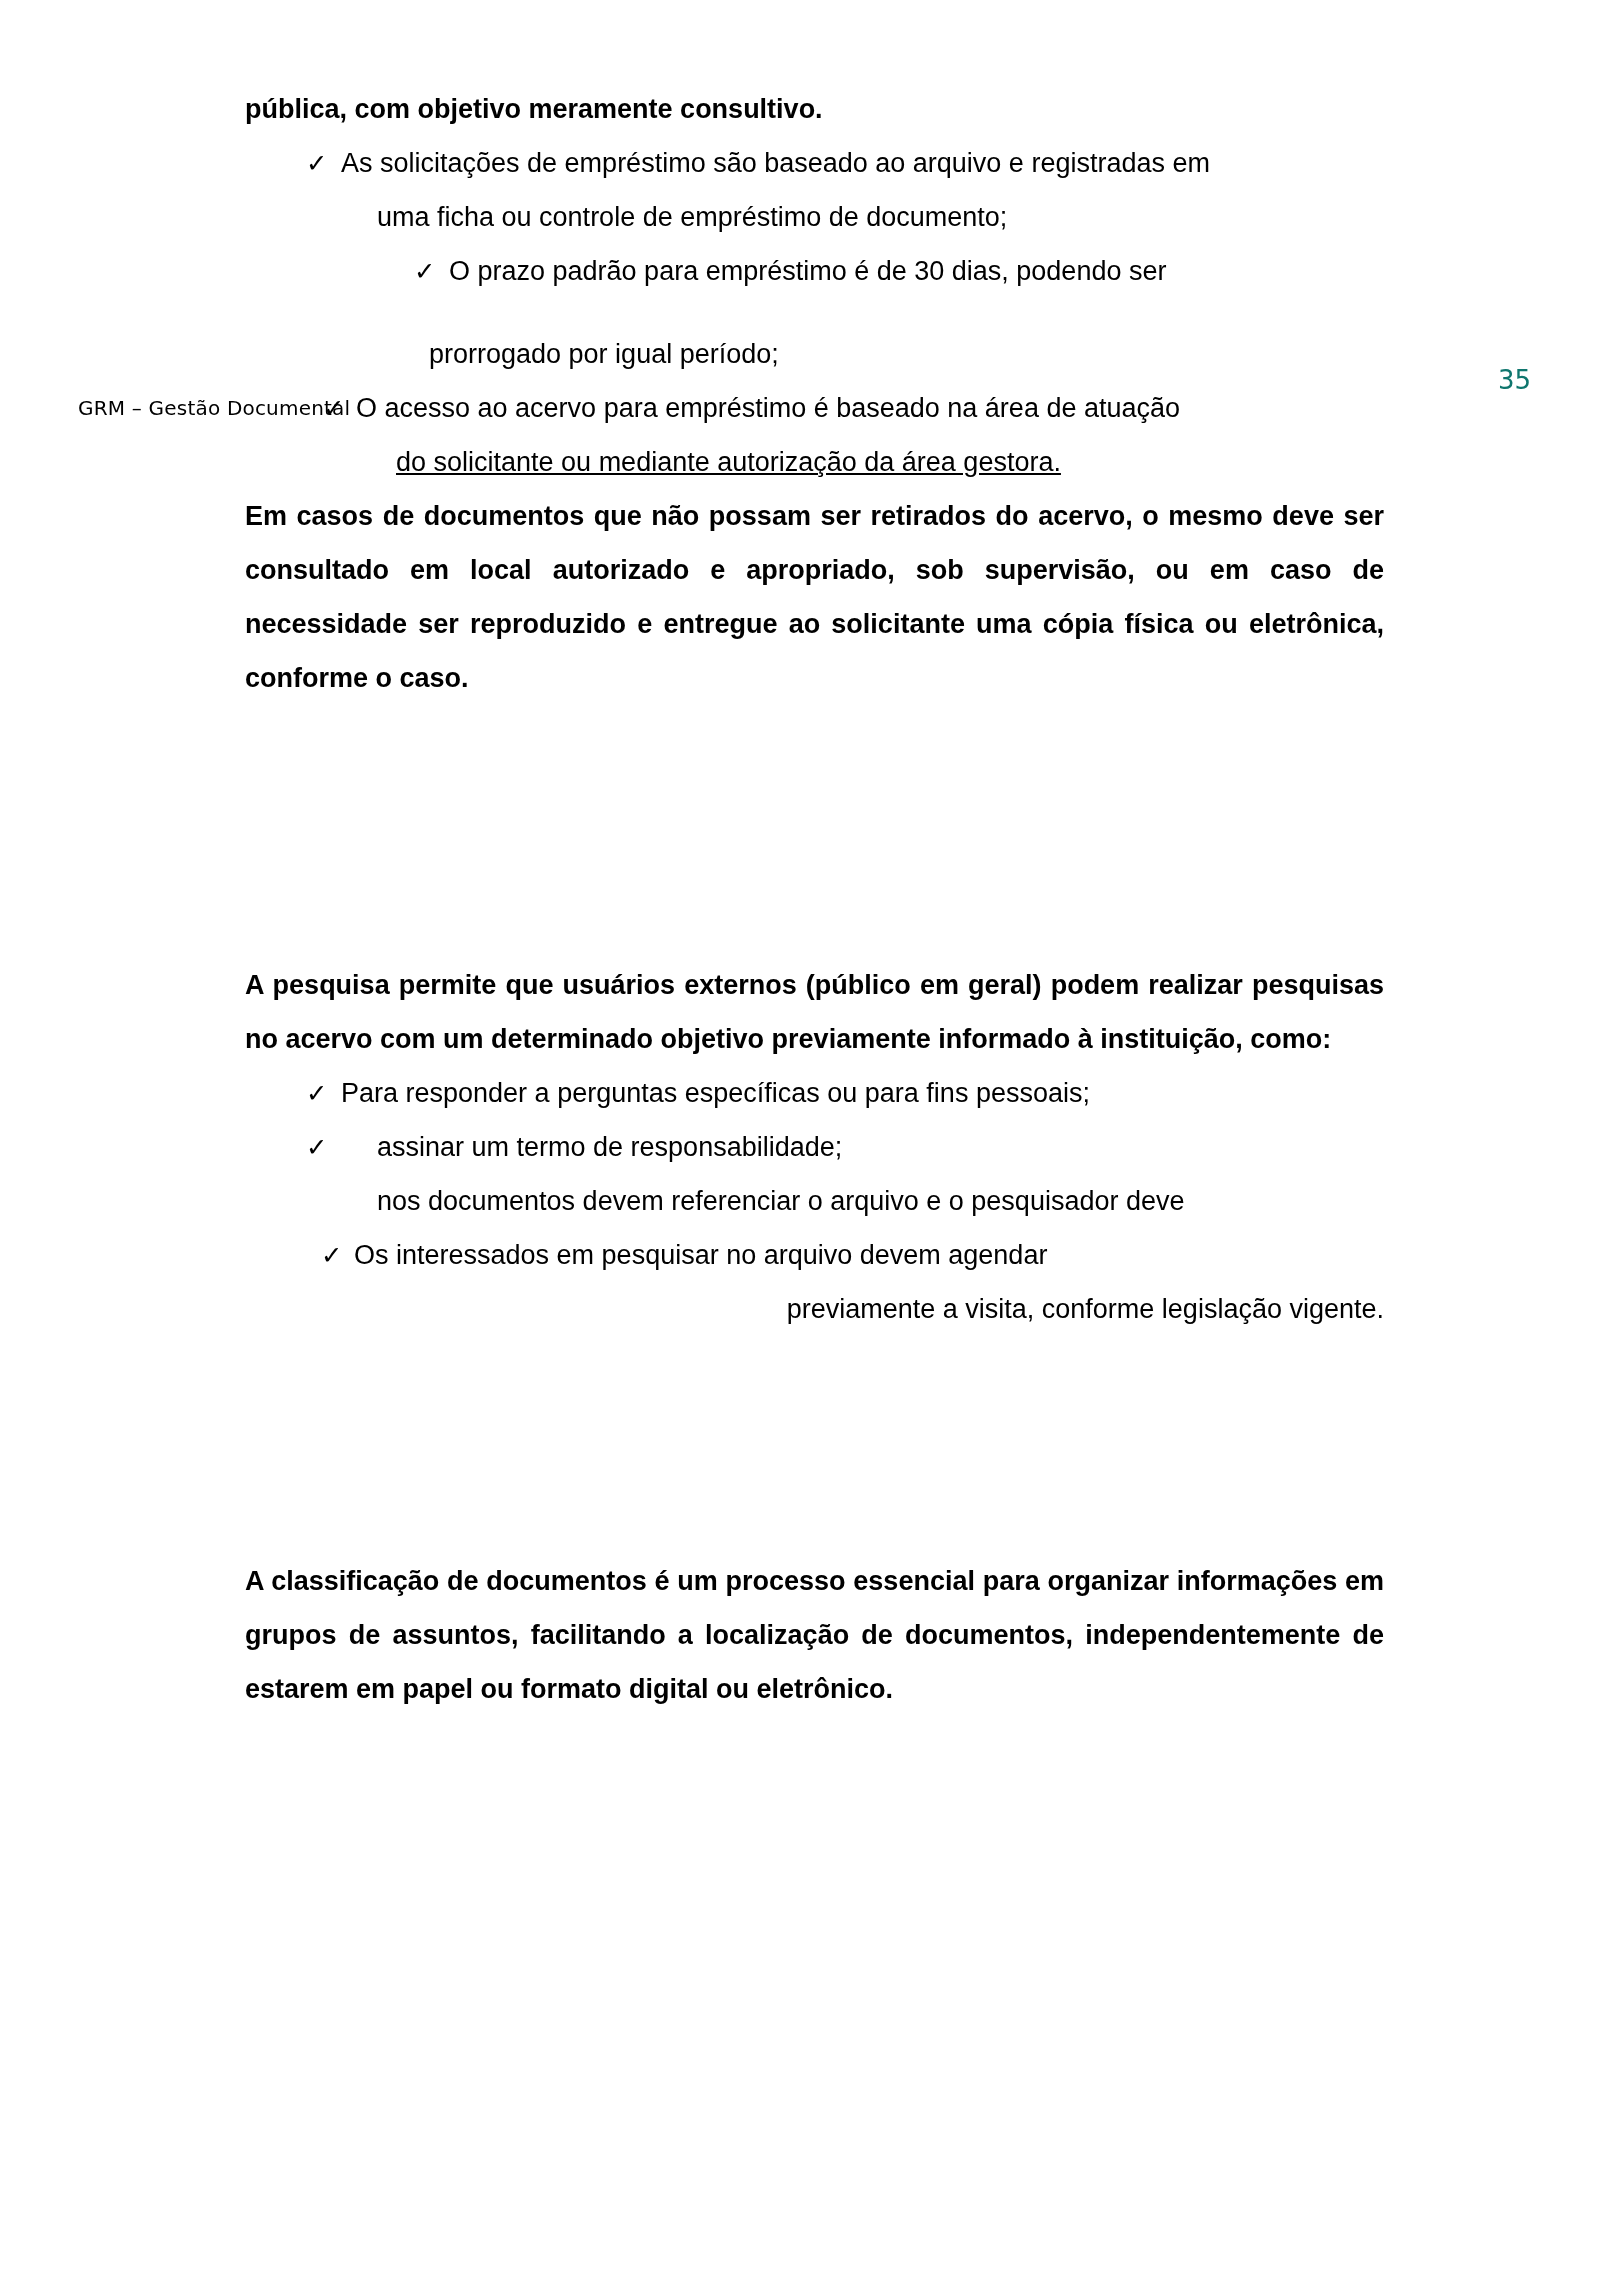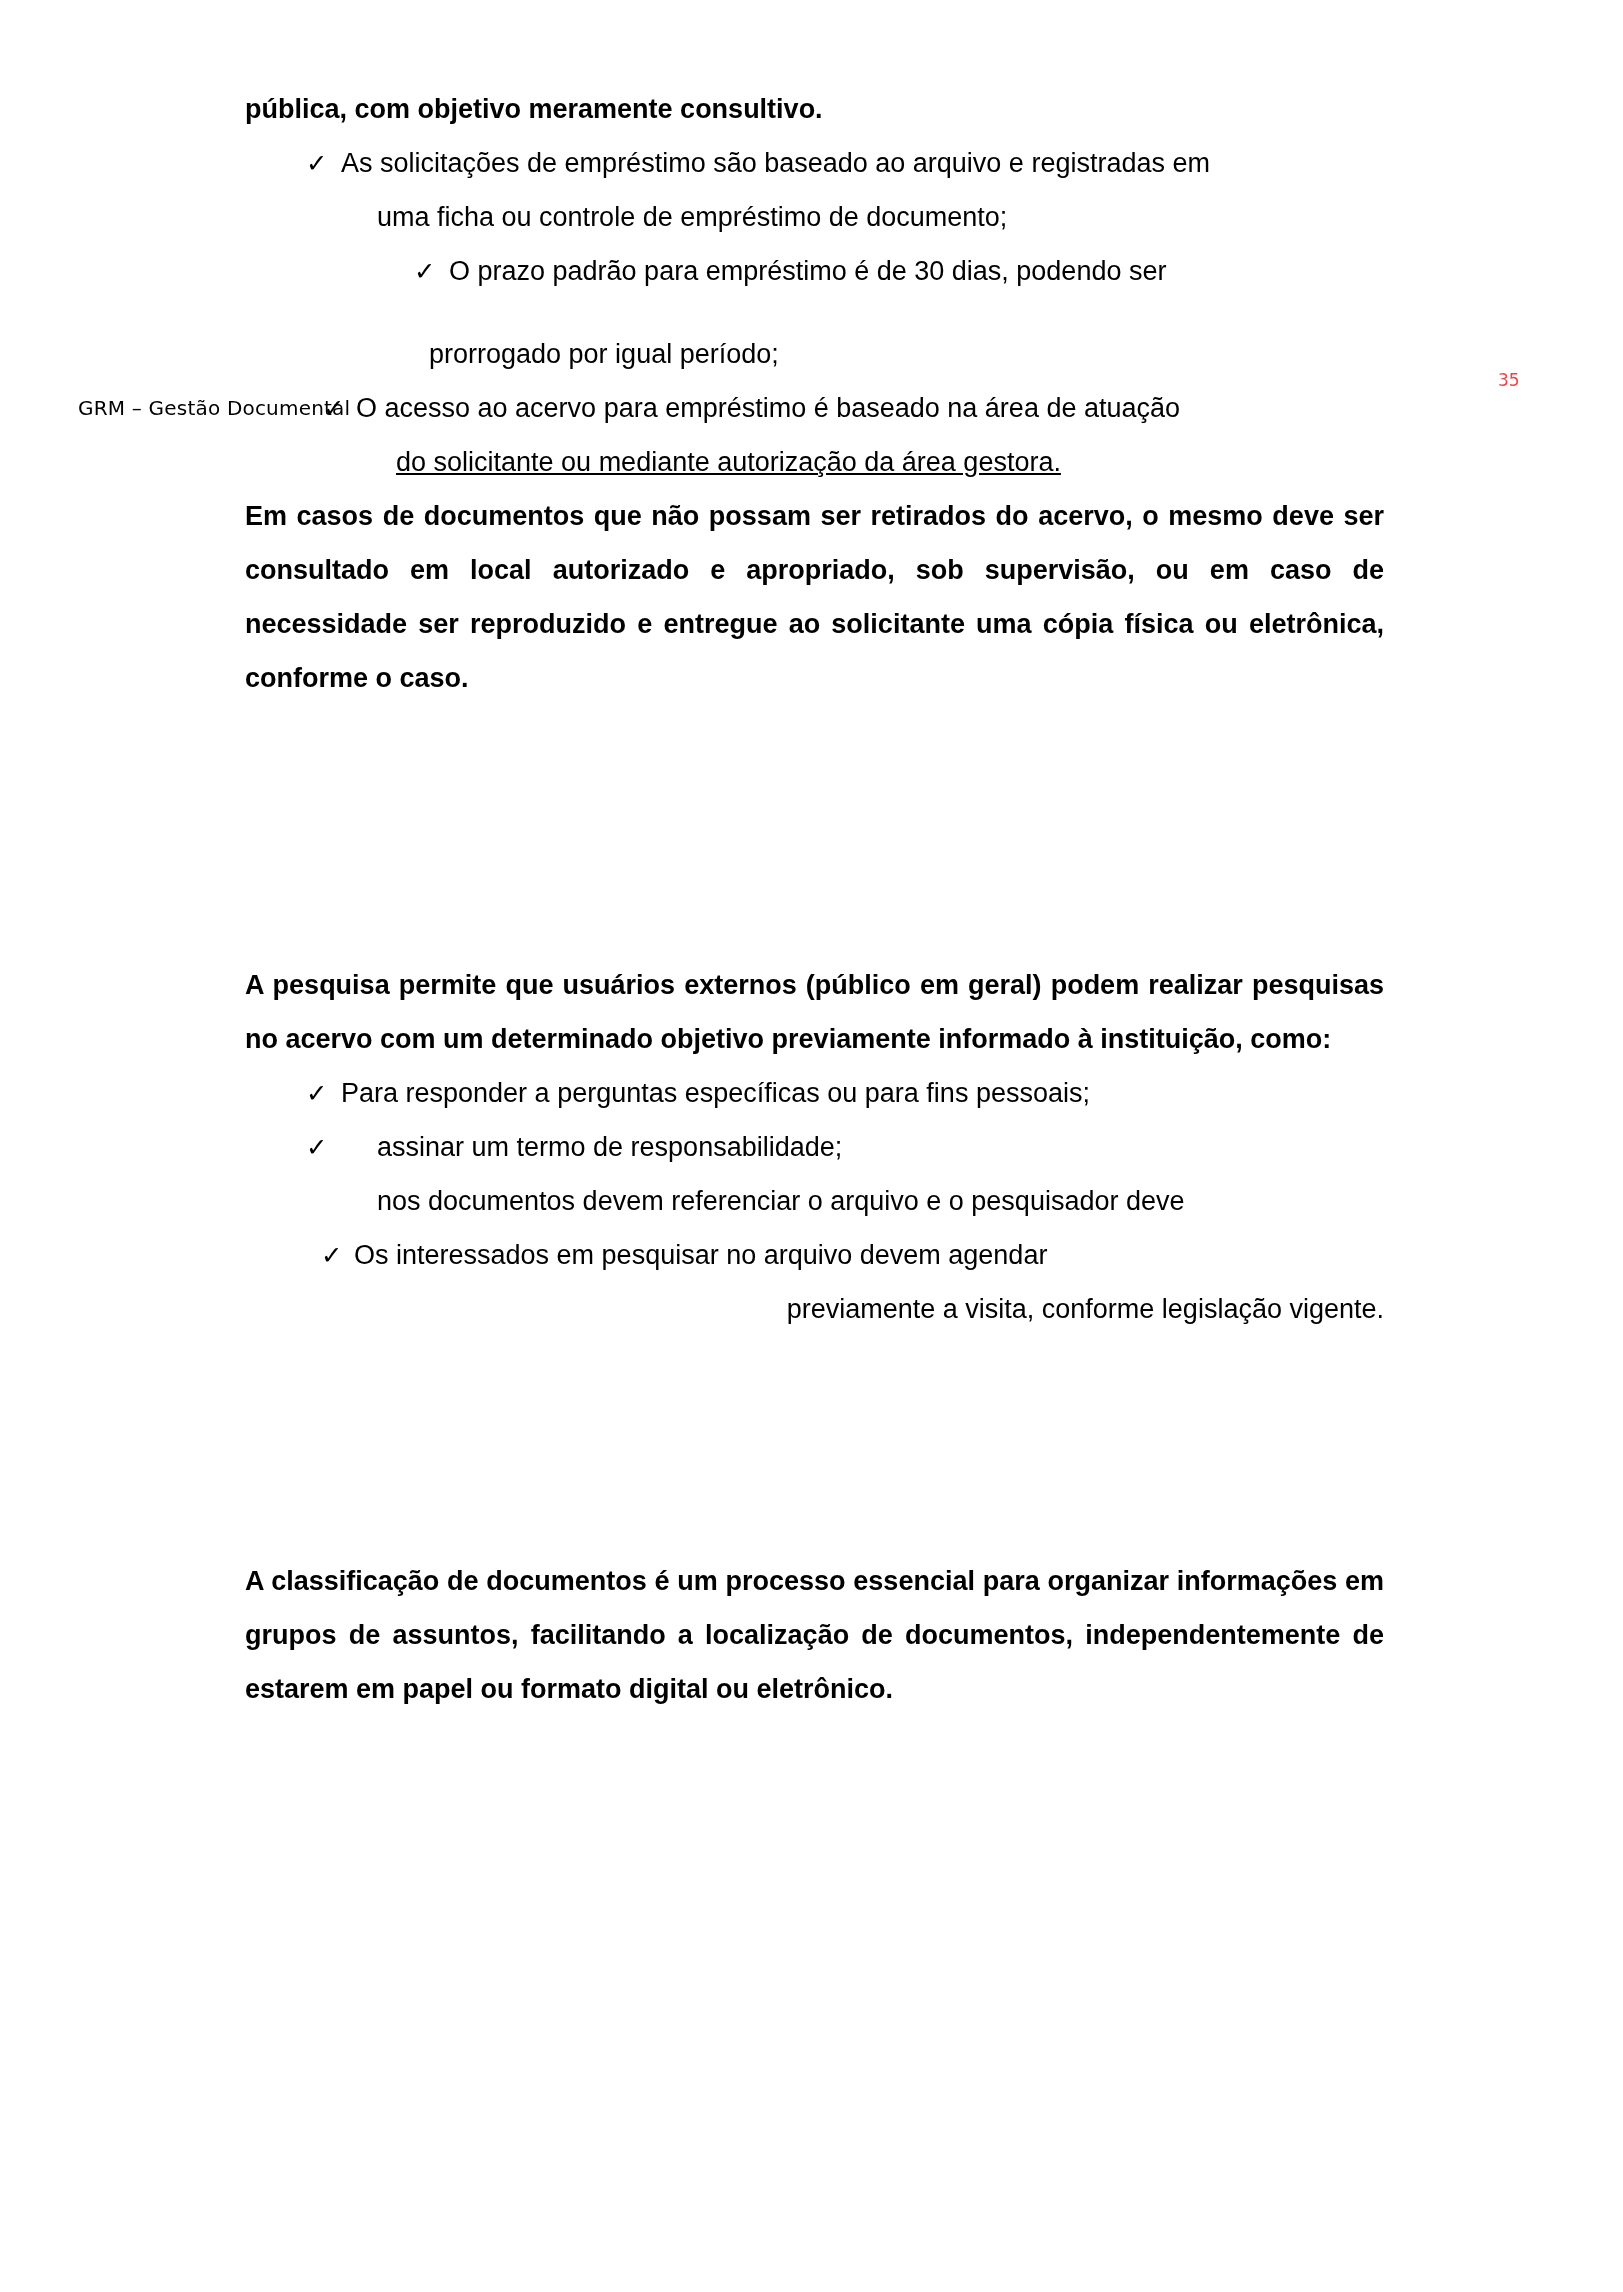--- a/index.html
+++ b/index.html
@@ -29,23 +29,23 @@
     line-height: 25.5px;
     letter-spacing: 0.2px;
     color: #000000;
     white-space: nowrap;
   }
   .page-number {
     position: absolute;
     left: 1498px;
     top: 367px;
     font-family: "DejaVu Sans", sans-serif;
-    font-size: 17px;
+    font-size: 26px;
     line-height: 27.4px;
-    color: #ef4444;
+    color: #0f766e;
   }
 
   
   .content {
     position: absolute;
     left: 245px;
     top: 82px;
     width: 1139px;
   }
 

